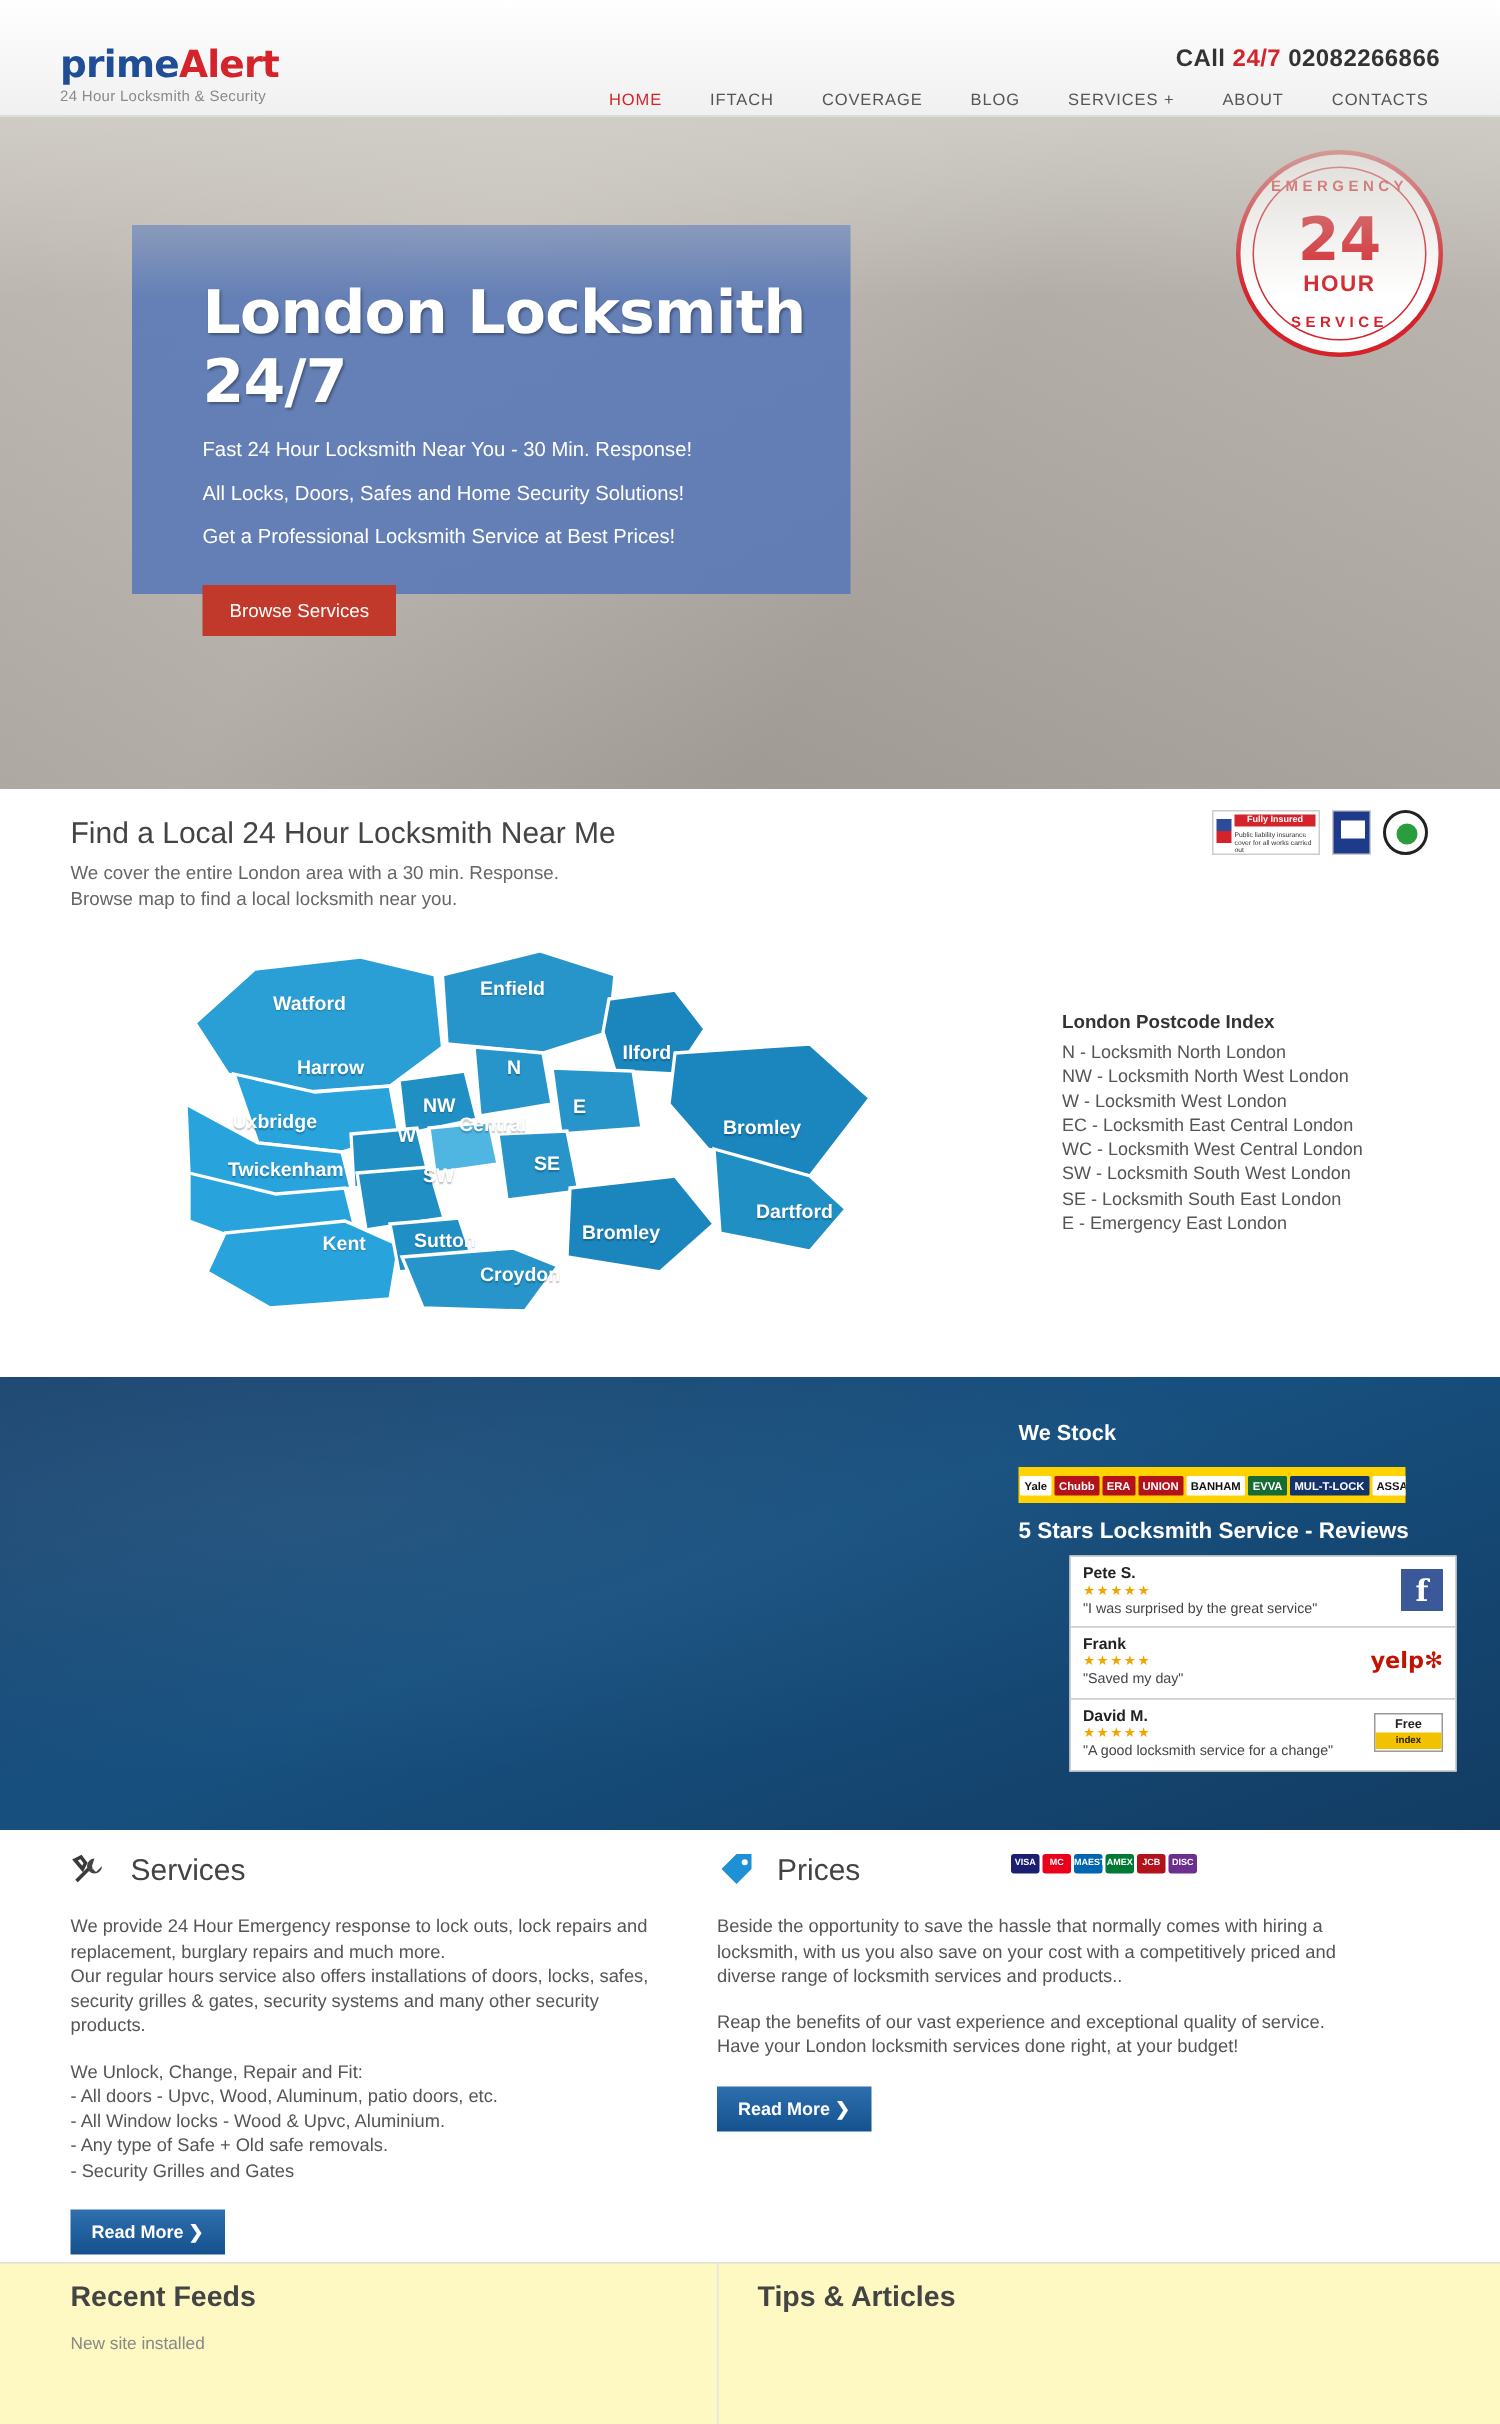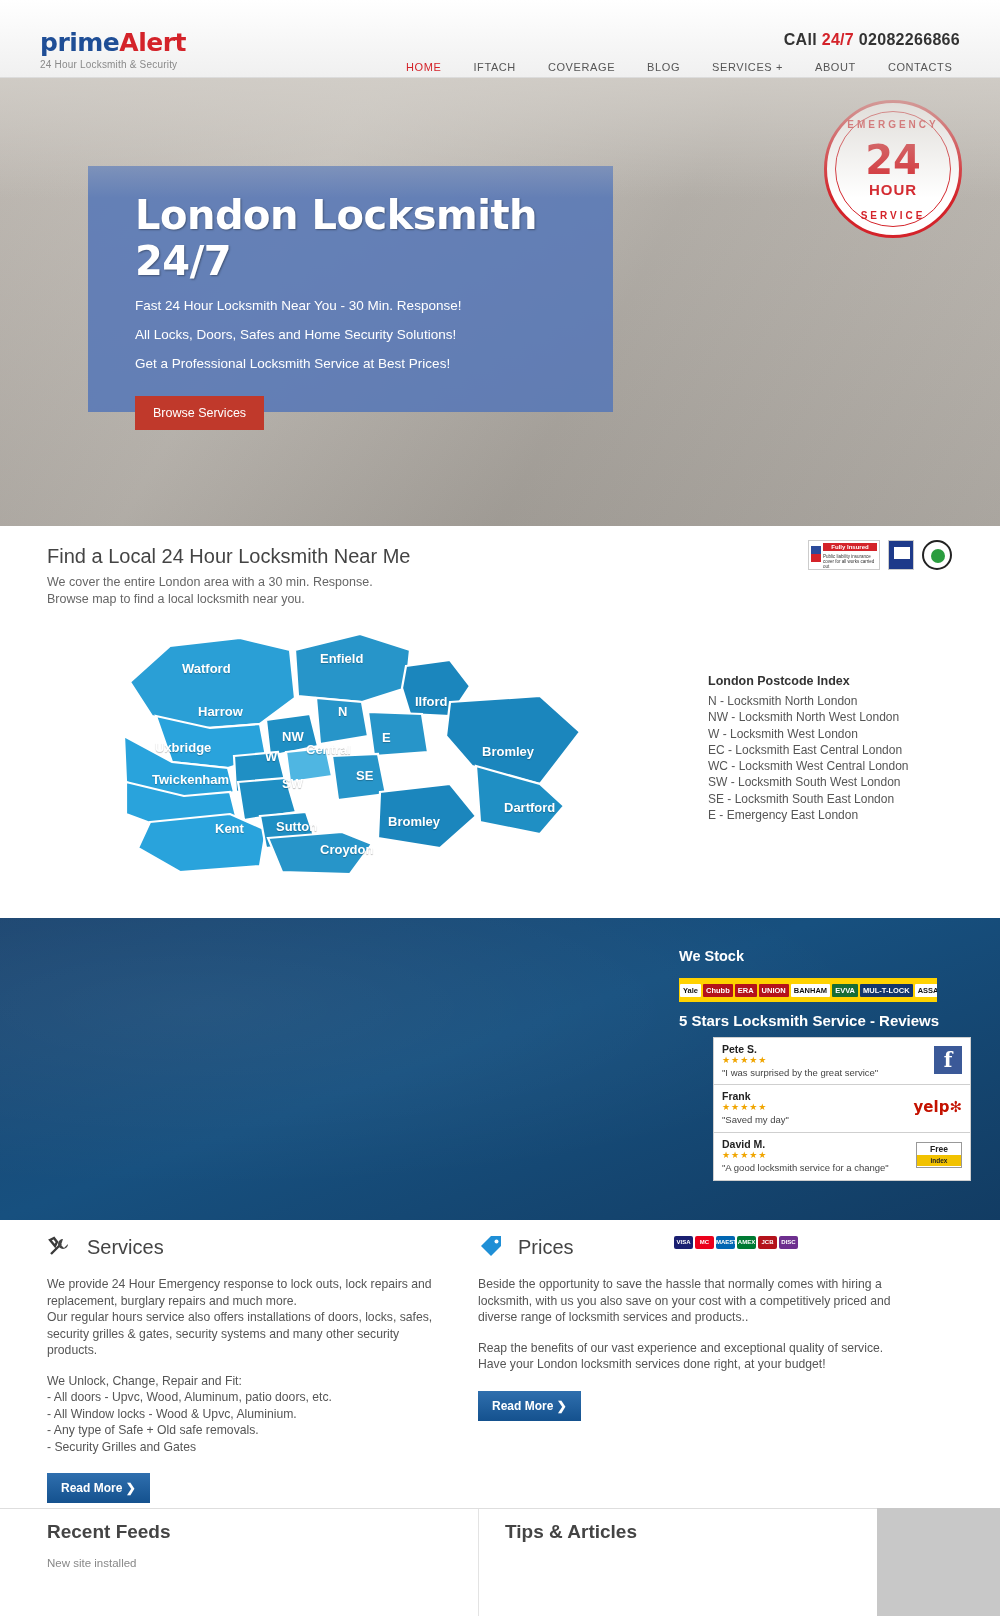--- a/index.html
+++ b/index.html
@@ -76,24 +76,24 @@
       linear-gradient(120deg, #b9b3ac 0%, #c4bfb8 30%, #b1aca5 60%, #bdb8b1 100%);
     overflow: hidden;
   }
   .hero:after{
     content:"";
     position:absolute; left:0; top:0; width:1000px; height:120px;
     background: linear-gradient(180deg, rgba(210,206,200,0.85), rgba(190,186,180,0));
   }
   .hero-box {
     position: absolute;
-    left: 88px; top: 88px;
-    width: 525px; height: 246px;
+    left: 88px; top: 72px;
+    width: 479px; height: 246px;
     background: rgba(88,120,182,0.88);
-    padding: 26px 0 0 47px;
+    padding: 36px 0 0 47px;
   }
   .hero-title {
     font-family: "DejaVu Sans", sans-serif;
     font-size: 40px;
     font-weight: bold;
     color: #ffffff;
     letter-spacing: -0.5px;
     text-shadow: 1px 1px 2px rgba(0,0,0,0.35);
   }
   .hero-line {
@@ -383,22 +383,22 @@
     width: 19px; height: 13px; border-radius: 2px;
     display: inline-block; font-style: normal;
     font-size: 6px; color: #fff; text-align: center; line-height: 13px;
     font-weight: bold;
   }
 
   
   .footsec {
     position: absolute;
     left: 0; top: 1508px;
-    width: 877px; height: 108px;
-    background: #ffffff;
+    width: 1000px; height: 108px;
+    background: #fef9c3;
     border-top: 1px solid #dedede;
   }
   .footsec .fh {
     position: absolute;
     font-size: 19px;
     color: #444;
     top: 12px;
   }
   .fh-left { left: 47px; }
   .fh-right { left: 505px; }

